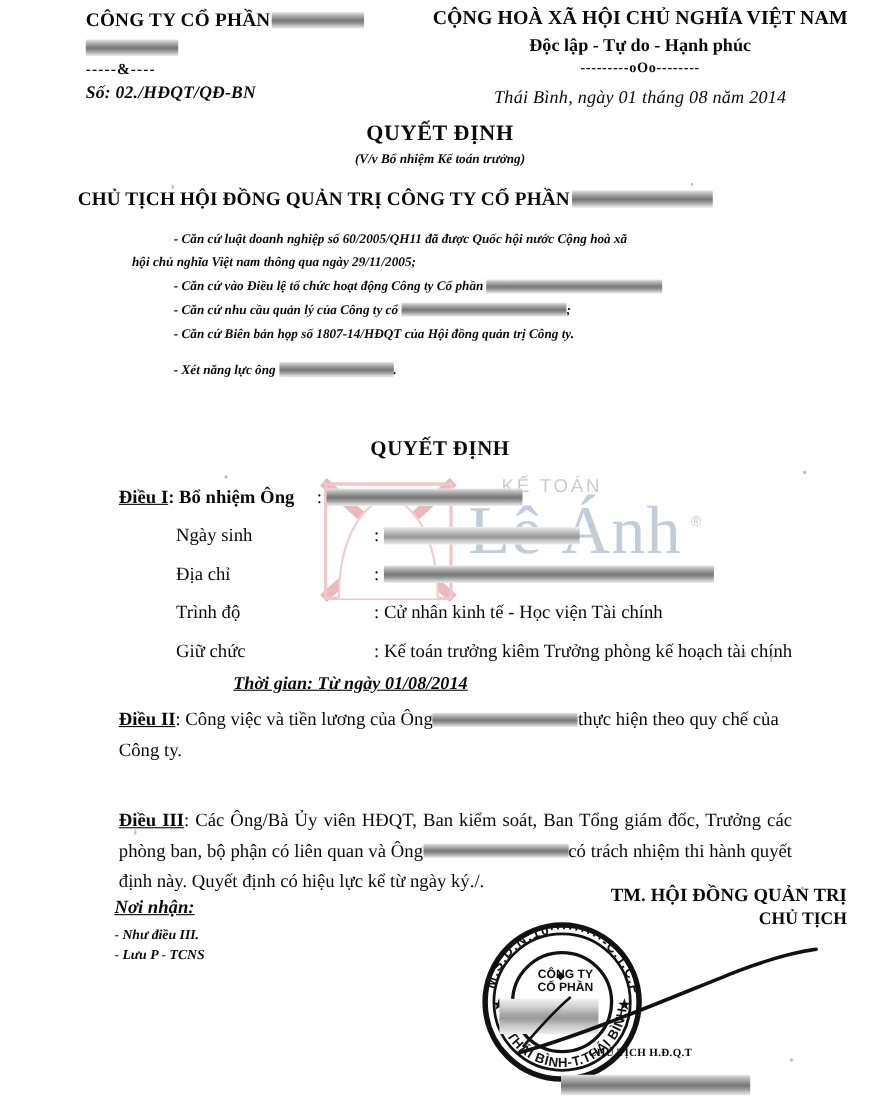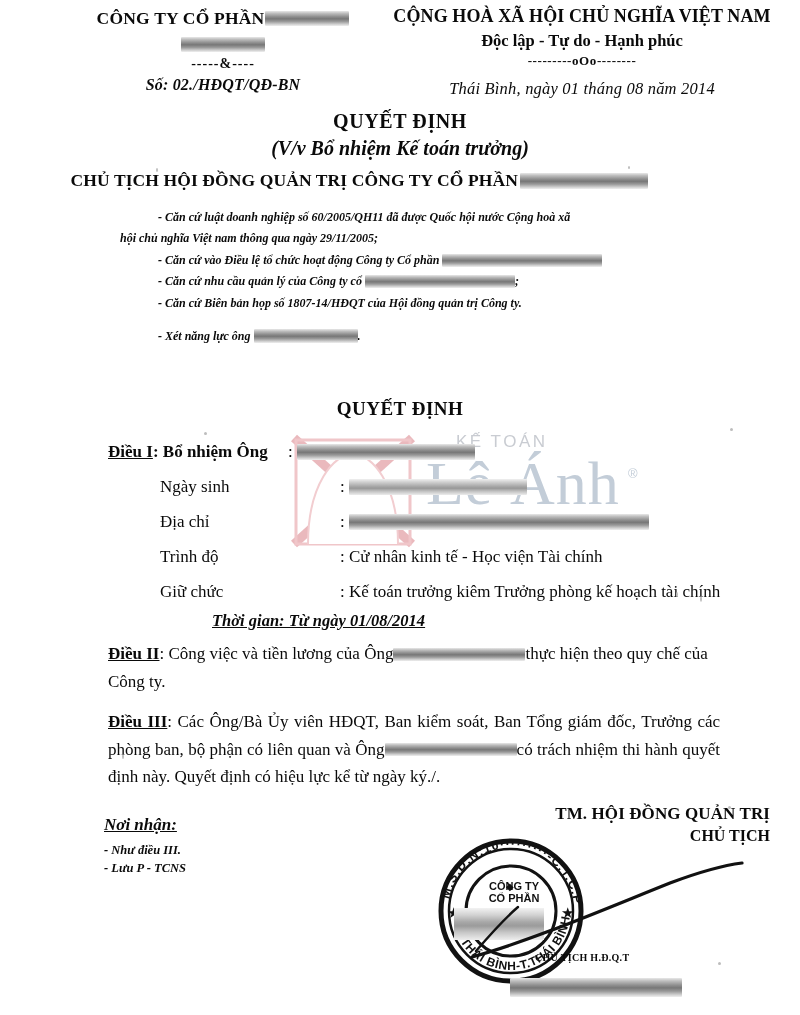--- a/index.html
+++ b/index.html
@@ -27,21 +27,21 @@
   }
   .redact.tall{height:16px;}
   .redact.light{
     background:linear-gradient(180deg,
         #f0f0f0 0%, #cfcfcf 20%, #a9a9a9 45%,
         #989898 58%, #c4c4c4 78%, #ececec 100%);
   }
 
   
   .hdr{position:absolute;top:0;left:0;width:800px;height:106px;}
-  .hdr-left{position:absolute;left:78px;top:8px;width:290px;text-align:center;}
+  .hdr-left{position:absolute;left:78px;top:8px;width:290px;text-align:left;}
   .hdr-right{position:absolute;left:372px;top:6px;width:420px;text-align:center;}
 
   .co-line{
     font-weight:bold;font-size:17.5px;letter-spacing:.2px;
     white-space:nowrap;
   }
   .co-line .redact{width:84px;height:15px;margin-left:1px;}
   .co-sub{margin-top:6px;}
   .co-sub .redact{width:84px;height:15px;}
   .amp{font-size:14px;font-weight:bold;letter-spacing:1px;margin-top:3px;}
@@ -57,21 +57,21 @@
     font-style:italic;font-size:16.5px;margin-top:10px;letter-spacing:.2px;
   }
 
   
   .qd-title{
     position:absolute;left:0;top:110px;width:800px;text-align:center;
     font-weight:bold;font-size:20px;letter-spacing:.6px;
   }
   .qd-sub{
     position:absolute;left:0;top:137px;width:800px;text-align:center;
-    font-weight:bold;font-style:italic;font-size:20px;
+    font-weight:bold;font-style:italic;font-size:12px;
   }
   .chutich{
     position:absolute;left:0;top:170px;width:648px;text-align:right;
     font-weight:bold;font-size:17.5px;letter-spacing:.1px;white-space:nowrap;
   }
   .chutich .redact{width:128px;height:16px;margin-left:2px;}
 
   
   .recitals{
     position:absolute;left:120px;top:208px;width:614px;
@@ -109,21 +109,21 @@
   }
 
   
   .art{
     position:absolute;left:108px;width:612px;
     font-size:17px;line-height:1.62;text-align:justify;
   }
   .art b.num{font-weight:bold;text-decoration:underline;}
   .art .redact{width:132px;}
   #artII{top:640px;}
-  #artIII{top:708px;}
+  #artIII{top:732px;}
 
   
   .noinhan{position:absolute;left:104px;top:815px;}
   .noinhan .ttl{
     font-weight:bold;font-style:italic;font-size:17px;
     text-decoration:underline;
   }
   .noinhan ul{list-style:none;margin:6px 0 0 0;padding:0;}
   .noinhan li{
     font-style:italic;font-weight:bold;font-size:12.5px;line-height:1.45;

